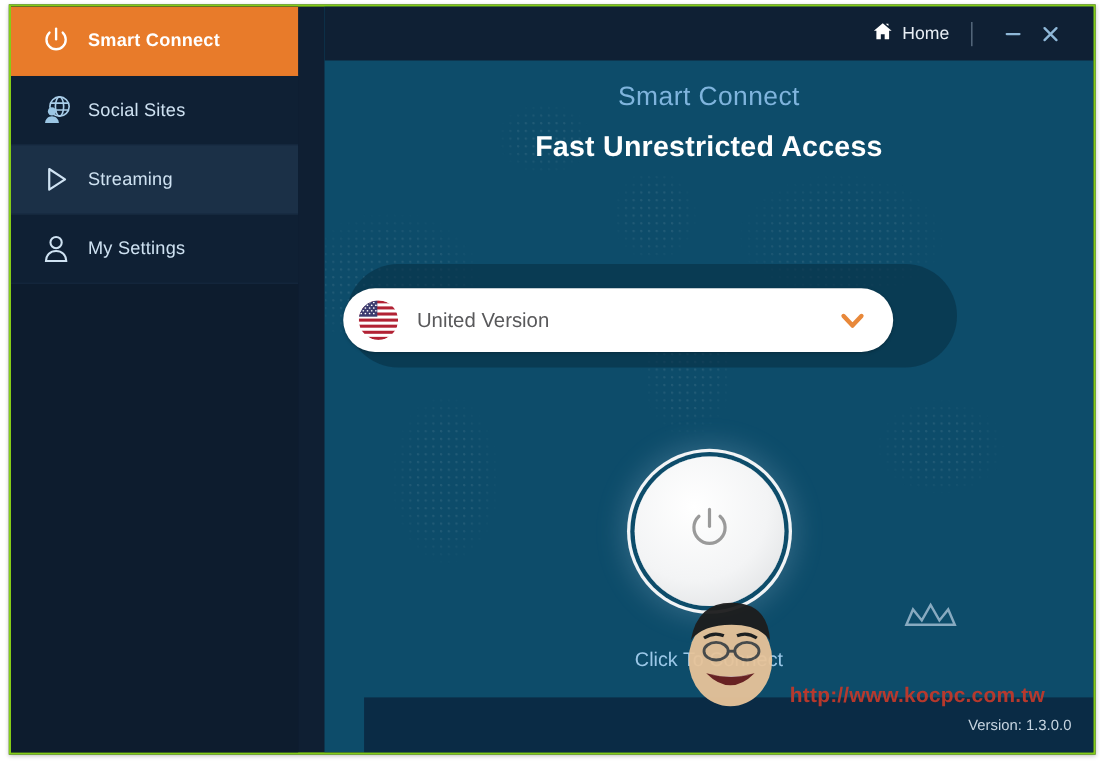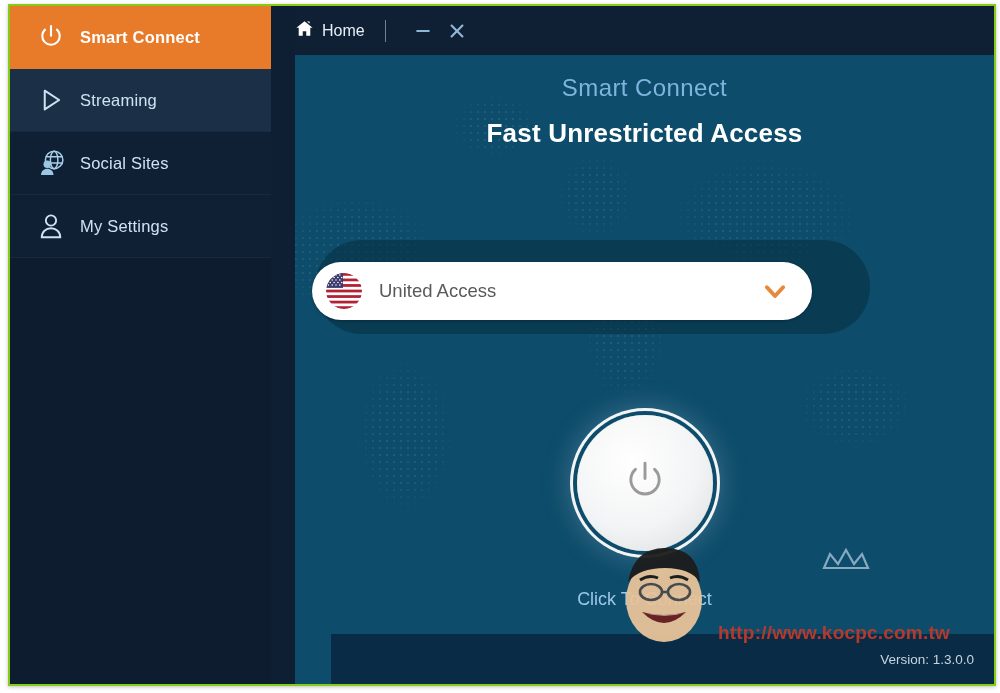--- a/index.html
+++ b/index.html
@@ -111,20 +111,21 @@
   }
 
   
   .titlebar {
     position: absolute;
     top: 0; left: 0; right: 0;
     height: 49px;
     background: #0f2034;
     display: flex;
     align-items: center;
+    justify-content: flex-end;
     padding-right: 22px;
     box-sizing: border-box;
     z-index: 9;
   }
   .home-btn {
     display: flex;
     align-items: center;
     gap: 8px;
     color: #e8eef5;
     font-size: 16px;
@@ -310,40 +311,40 @@
     <div class="nav-item active">
       <span class="nav-ico">
         <svg width="30" height="30" viewBox="0 0 24 24" fill="none" stroke="#ffffff" stroke-width="1.7" stroke-linecap="round">
           <path d="M12 3.2 V 11"></path>
           <path d="M7.2 6.1 A 7 7 0 1 0 16.8 6.1"></path>
         </svg>
       </span>
       <span class="nav-label">Smart Connect</span>
     </div>
 
-    <div class="nav-item hover">
-      <span class="nav-ico">
-        <svg width="30" height="30" viewBox="0 0 24 24" fill="none" stroke="#cfe2f2" stroke-width="1.6" stroke-linejoin="round">
-          <path d="M7 4.5 L 18.5 12 L 7 19.5 Z"></path>
-        </svg>
-      </span>
-      <span class="nav-label">Streaming</span>
-    </div>
-
     <div class="nav-item">
       <span class="nav-ico">
         <svg width="30" height="30" viewBox="0 0 24 24" fill="none" stroke="#a9cde8" stroke-width="1.2">
           <circle cx="14.5" cy="9.5" r="7"></circle>
           <ellipse cx="14.5" cy="9.5" rx="3" ry="7"></ellipse>
           <path d="M7.8 7 H 21.2 M7.8 12 H 21.2"></path>
           <circle cx="9" cy="13" r="3" fill="#9bc6e4" stroke="none"></circle>
           <path d="M4 21.5 c0-3 2.3-5 5-5 s5 2 5 5 Z" fill="#9bc6e4" stroke="none"></path>
         </svg>
       </span>
       <span class="nav-label">Social Sites</span>
+    </div>
+
+    <div class="nav-item hover">
+      <span class="nav-ico">
+        <svg width="30" height="30" viewBox="0 0 24 24" fill="none" stroke="#cfe2f2" stroke-width="1.6" stroke-linejoin="round">
+          <path d="M7 4.5 L 18.5 12 L 7 19.5 Z"></path>
+        </svg>
+      </span>
+      <span class="nav-label">Streaming</span>
     </div>
 
     <div class="nav-item">
       <span class="nav-ico">
         <svg width="30" height="30" viewBox="0 0 24 24" fill="none" stroke="#cfe2f2" stroke-width="1.5">
           <circle cx="12" cy="7.6" r="4.1"></circle>
           <path d="M4.6 21 c0-4.3 3.3-7.2 7.4-7.2 s7.4 2.9 7.4 7.2 Z"></path>
         </svg>
       </span>
       <span class="nav-label">My Settings</span>
@@ -420,21 +421,21 @@
                 <circle cx="11.9" cy="9.5" r="0.78"></circle>
                 <circle cx="15.7" cy="9.5" r="0.78"></circle>
               <circle cx="2.4" cy="12" r="0.78"></circle>
                 <circle cx="6.2" cy="12" r="0.78"></circle>
                 <circle cx="10" cy="12" r="0.78"></circle>
                 <circle cx="13.8" cy="12" r="0.78"></circle>
             </g>
           </g>
         </svg>
       </span>
-      <span class="country-name">United Access</span>
+      <span class="country-name">United Version</span>
       <span class="chevron">
         <svg width="30" height="30" viewBox="0 0 24 24" fill="none" stroke="#e8883a" stroke-width="3.2" stroke-linecap="round" stroke-linejoin="round">
           <path d="M5.5 9 L12 16 L18.5 9"></path>
         </svg>
       </span>
     </div>
 
     <div class="connect-wrap">
       <div class="connect-btn">
         <span>

